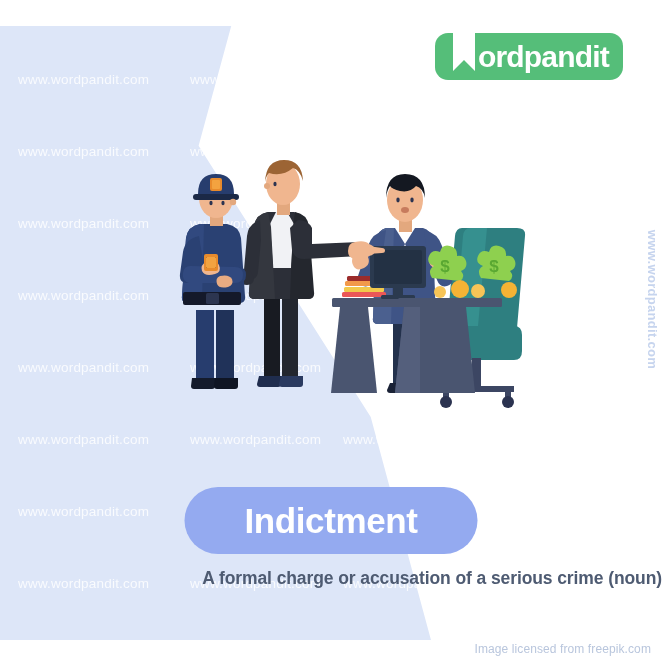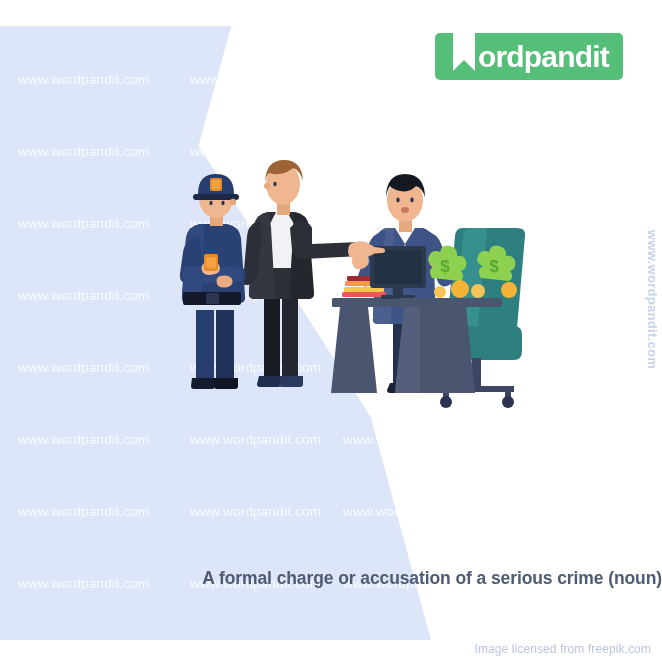--- a/index.html
+++ b/index.html
@@ -102,21 +102,21 @@
   }
 
   
   .logo {
     position: absolute;
     right: 39px;
     top: 33px;
     height: 47px;
     min-width: 170px;
     background: #55be79;
-    border-radius: 5px;
+    border-radius: 13px;
     display: flex;
     align-items: center;
     padding-right: 14px;
     box-sizing: border-box;
   }
   .logo-mark {
     position: relative;
     width: 30px;
     height: 47px;
     flex: 0 0 auto;
@@ -418,18 +418,21 @@
 
         <circle cx="233" cy="52" r="3.2" fill="#e3a87e"></circle>
 
         <ellipse cx="211" cy="53" rx="1.6" ry="2.2" fill="#2b3350"></ellipse>
         <ellipse cx="223" cy="53" rx="1.6" ry="2.2" fill="#2b3350"></ellipse>
       </g>
 
     </svg>
   </div>
 
+  <div class="word-pill">
+    <span class="word-text">Indictment</span>
+  </div>
 
   <div class="definition">A formal charge or accusation of a serious crime (noun)</div>
 
   <div class="credit">Image licensed from freepik.com</div>
 
 </div>
 
 </body></html>

